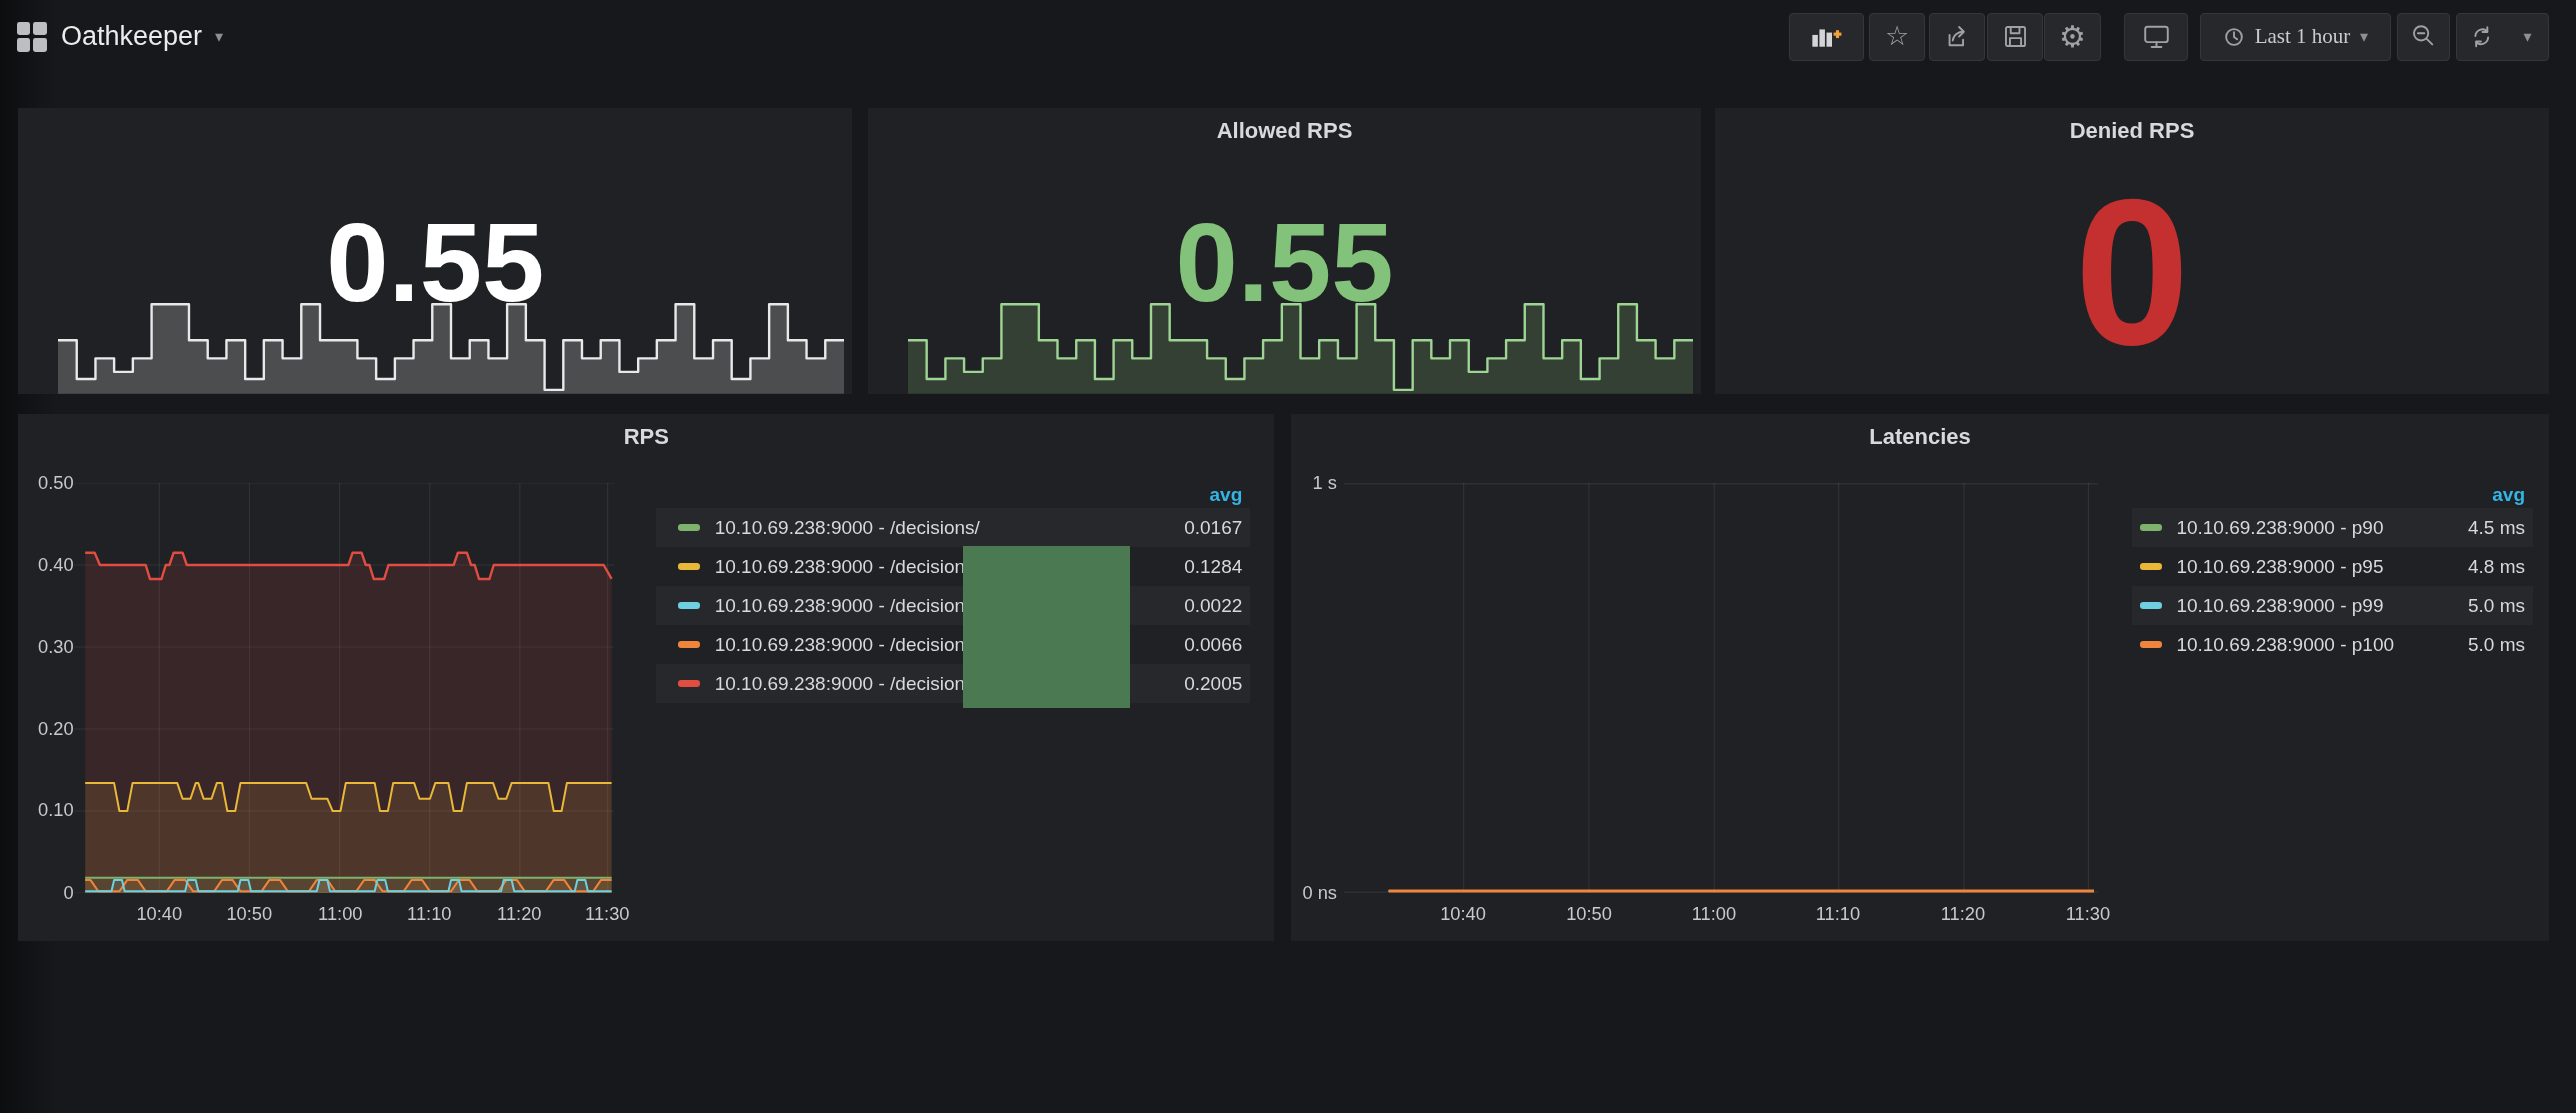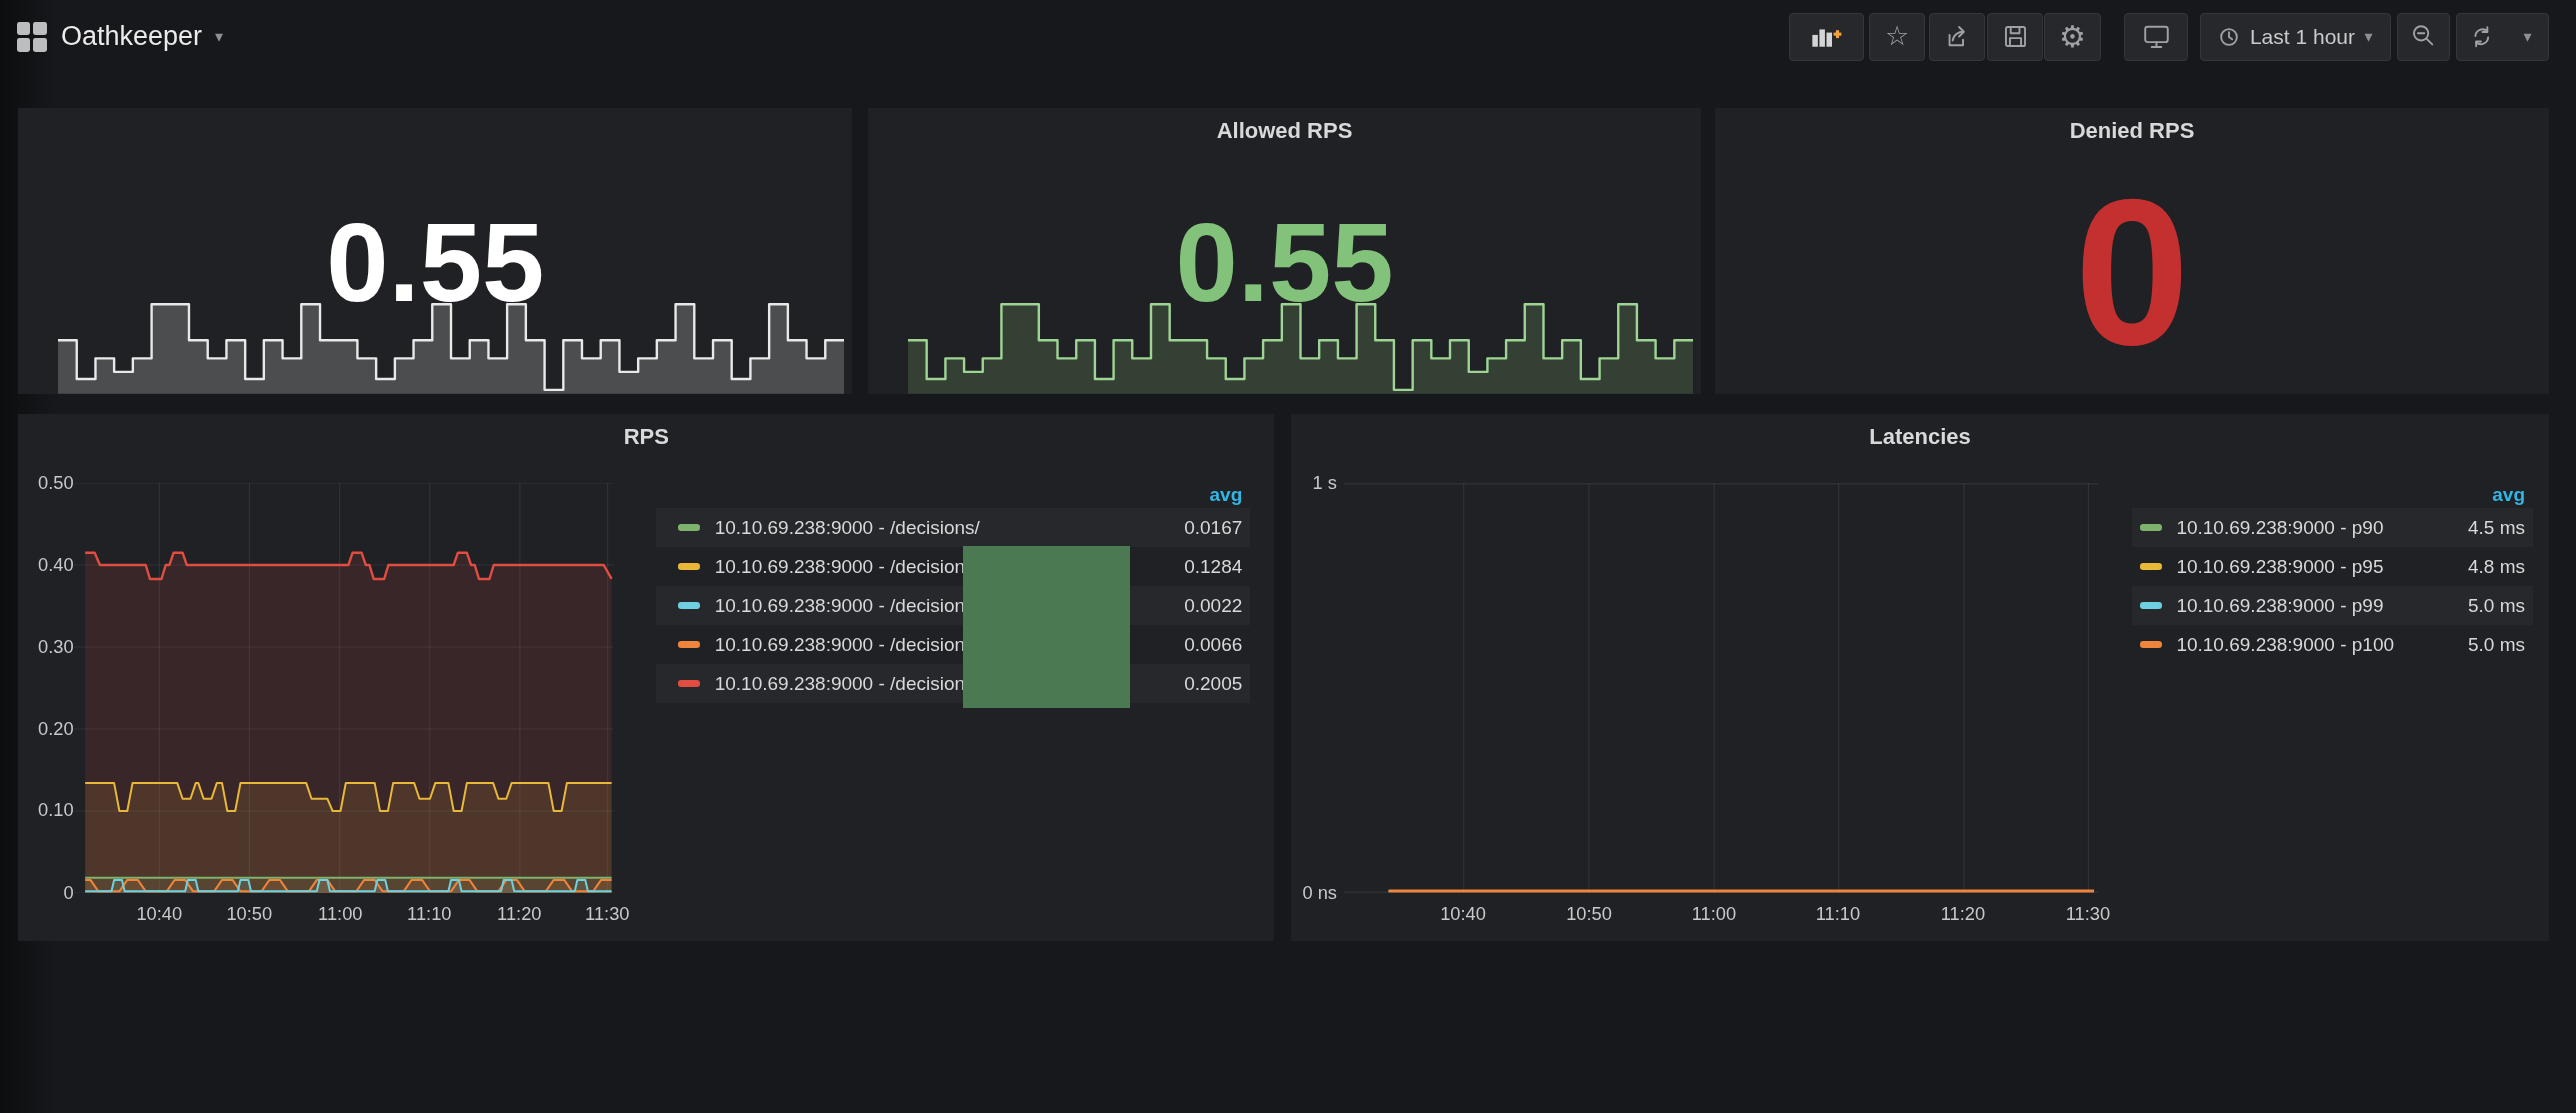--- a/index.html
+++ b/index.html
@@ -15,21 +15,21 @@
   .dash-title{position:absolute;left:61px;top:19px;height:35px;display:flex;align-items:center;
         gap:12.8px;cursor:pointer;}
   .dash-title .t{font-size:27px;font-weight:500;color:#ebebec;}
   .caret{color:#8e8f93;font-size:16px;line-height:1;}
   .toolbar{position:absolute;right:0;top:0;height:77px;}
   .tbtn{position:absolute;top:12.8px;height:48px;box-sizing:border-box;background:#26282b;
         border:0.8px solid #343639;border-radius:4px;display:flex;align-items:center;
         justify-content:center;color:#9fa1a6;cursor:pointer;}
   .tbtn svg{stroke:#9fa1a6;fill:none;stroke-width:2.4;stroke-linecap:round;stroke-linejoin:round;}
   .glyph{font-size:27px;line-height:1;}
-  .time-btn{gap:9.6px;font-size:21px;color:#c9cacc;font-weight:500;}
+  .time-btn{gap:9.6px;font-size:21px;color:#c9cacc;font-weight:500;font-family:Liberation Serif, serif;}
   .split{display:flex;align-items:stretch;padding:0;}
   .split .half{display:flex;align-items:center;justify-content:center;flex:0 0 auto;}
   .split .divider{width:0.8px;background:#343639;}
   
   .panel{position:absolute;background:#1f2124;}
   .panel-title{position:absolute;left:0;top:9.6px;width:100%;text-align:center;font-size:22px;
         font-weight:700;color:#d8d9da;margin:0;cursor:pointer;}
   .stat-value{position:absolute;left:0;width:100%;text-align:center;font-weight:600;}
   .stat-lg{top:99px;font-size:112px;line-height:112px;}
   .stat-xl{top:61px;font-size:207px;line-height:207px;}

